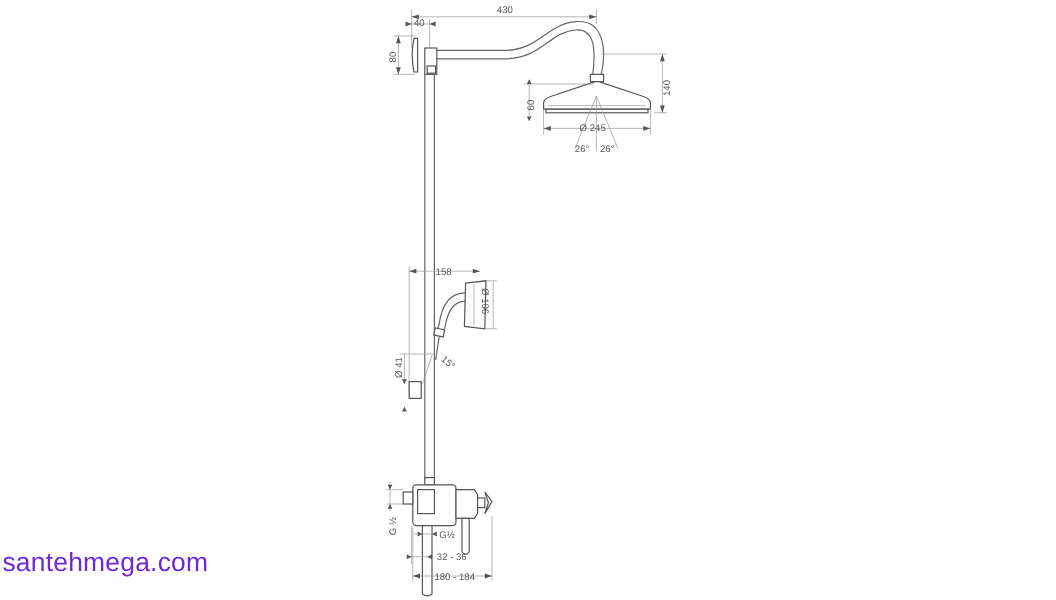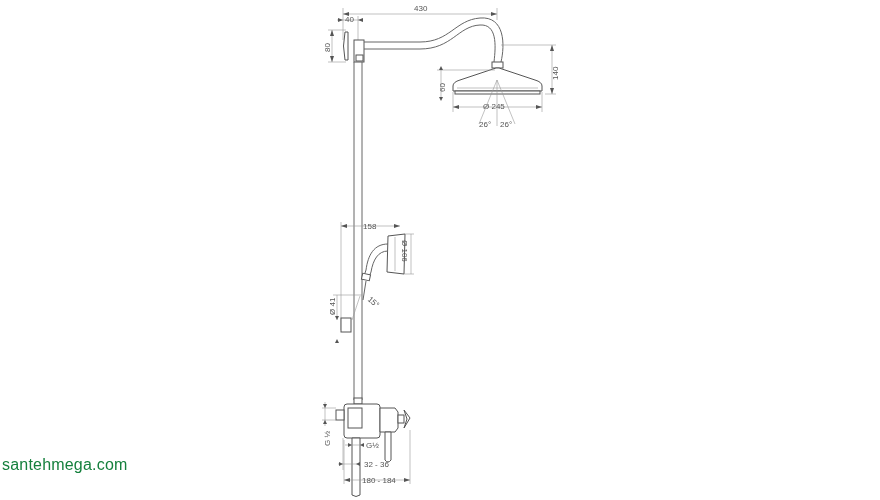--- a/index.html
+++ b/index.html
@@ -4,21 +4,21 @@
   <style>
     html, body { margin: 0; padding: 0; background: #ffffff; }
     body { width: 880px; height: 500px; position: relative; overflow: hidden; font-family: "Liberation Sans", sans-serif; }
     #drawing { position: absolute; left: 0; top: 0; width: 880px; height: 500px; }
     .dim { font-family: "Liberation Sans", sans-serif; font-size: 8px; fill: #555; }
     .ln { stroke: #666; fill: none; stroke-width: 1; }
     .thin { stroke: #999; fill: none; stroke-width: 0.6; }
     .body { stroke: #555; fill: #fff; stroke-width: 1; }
     .watermark {
       position: absolute; left: 2px; top: 456px;
-      font-family: "Liberation Sans", sans-serif; font-size: 16px; color: #15803d; letter-spacing: 0.2px;
+      font-family: "Liberation Sans", sans-serif; font-size: 22px; color: #6d28d9; letter-spacing: 0.2px;
     }
   </style>
 </head>
 <body>
 
 <svg id="drawing" viewBox="0 0 880 500" xmlns="http://www.w3.org/2000/svg">
 
   <g>
     <line class="thin" x1="343" y1="14" x2="497" y2="14"></line>
     <line class="thin" x1="343" y1="8" x2="343" y2="40"></line>

